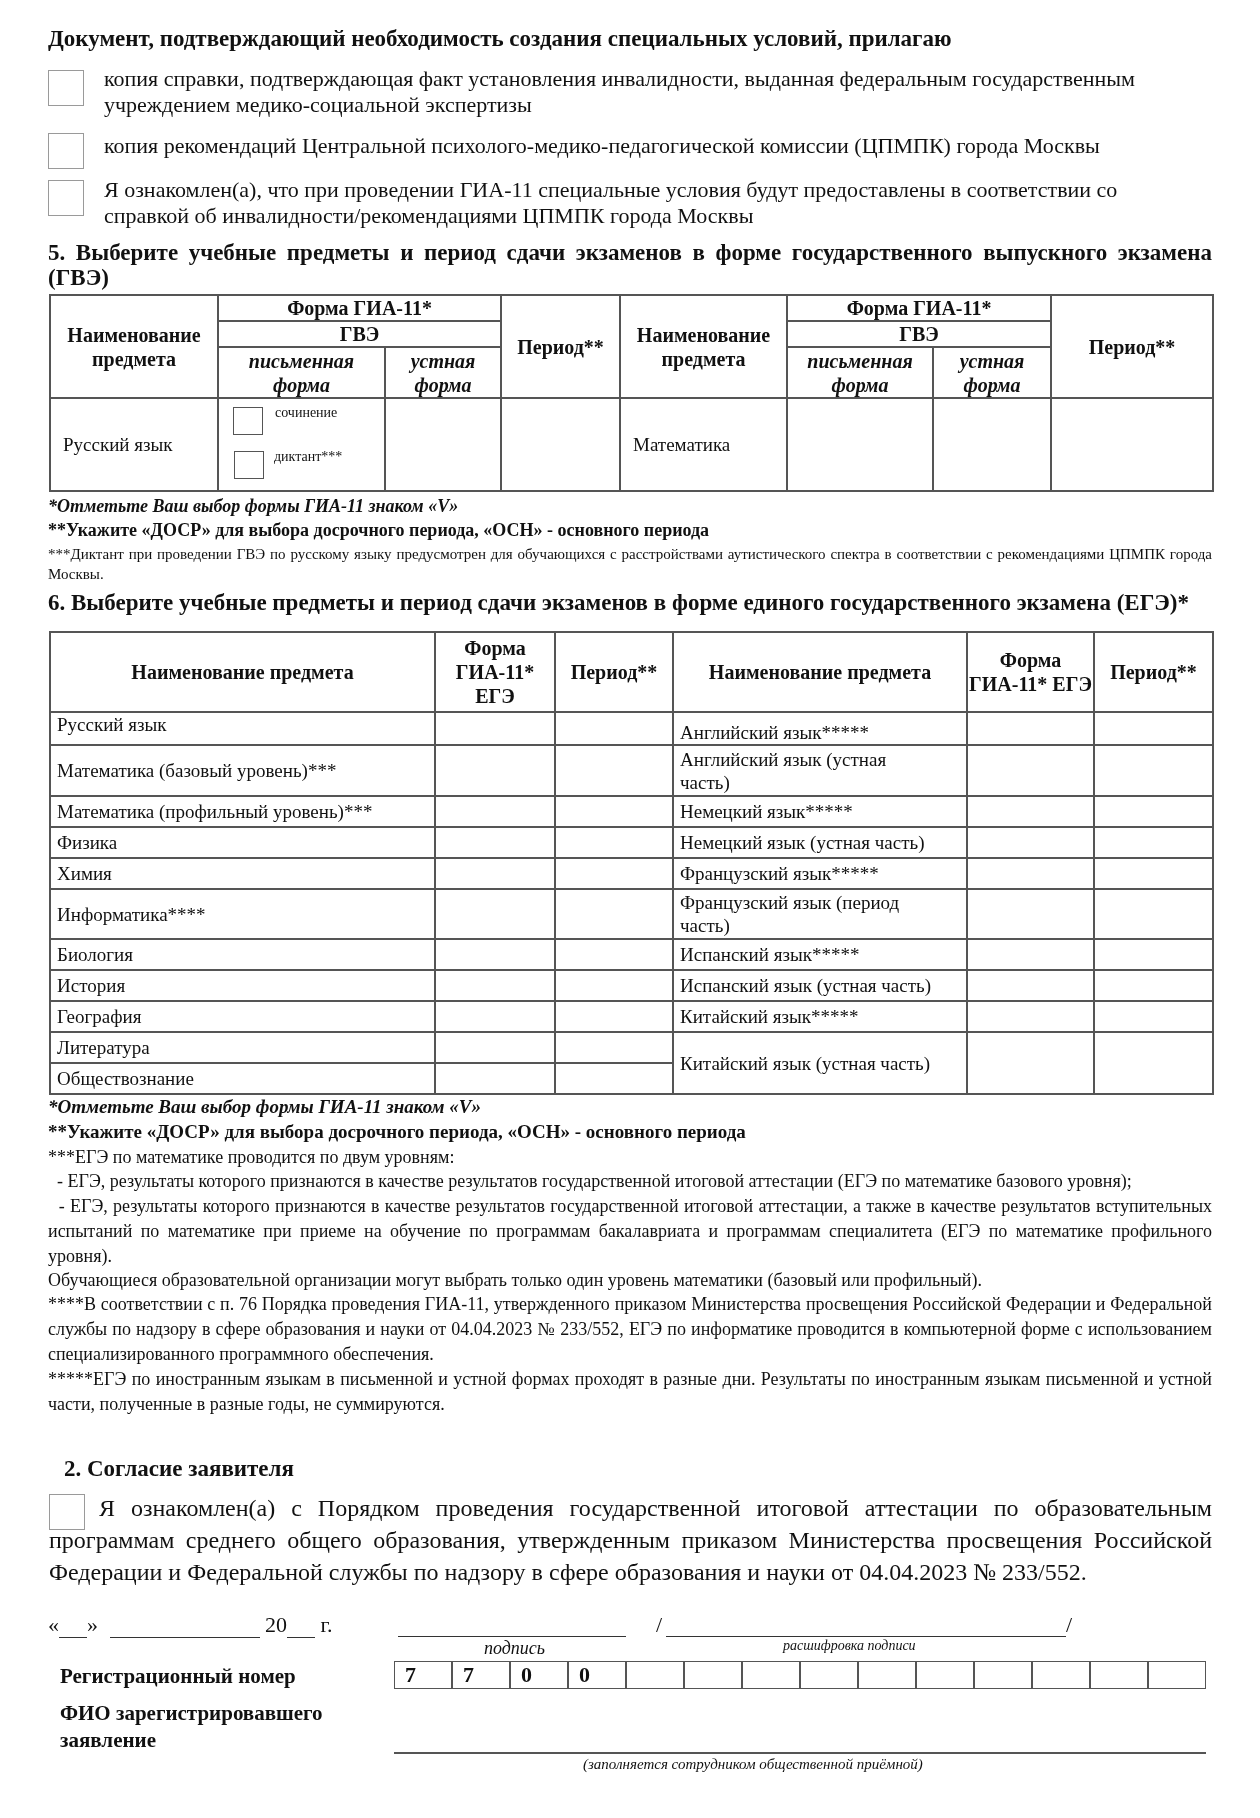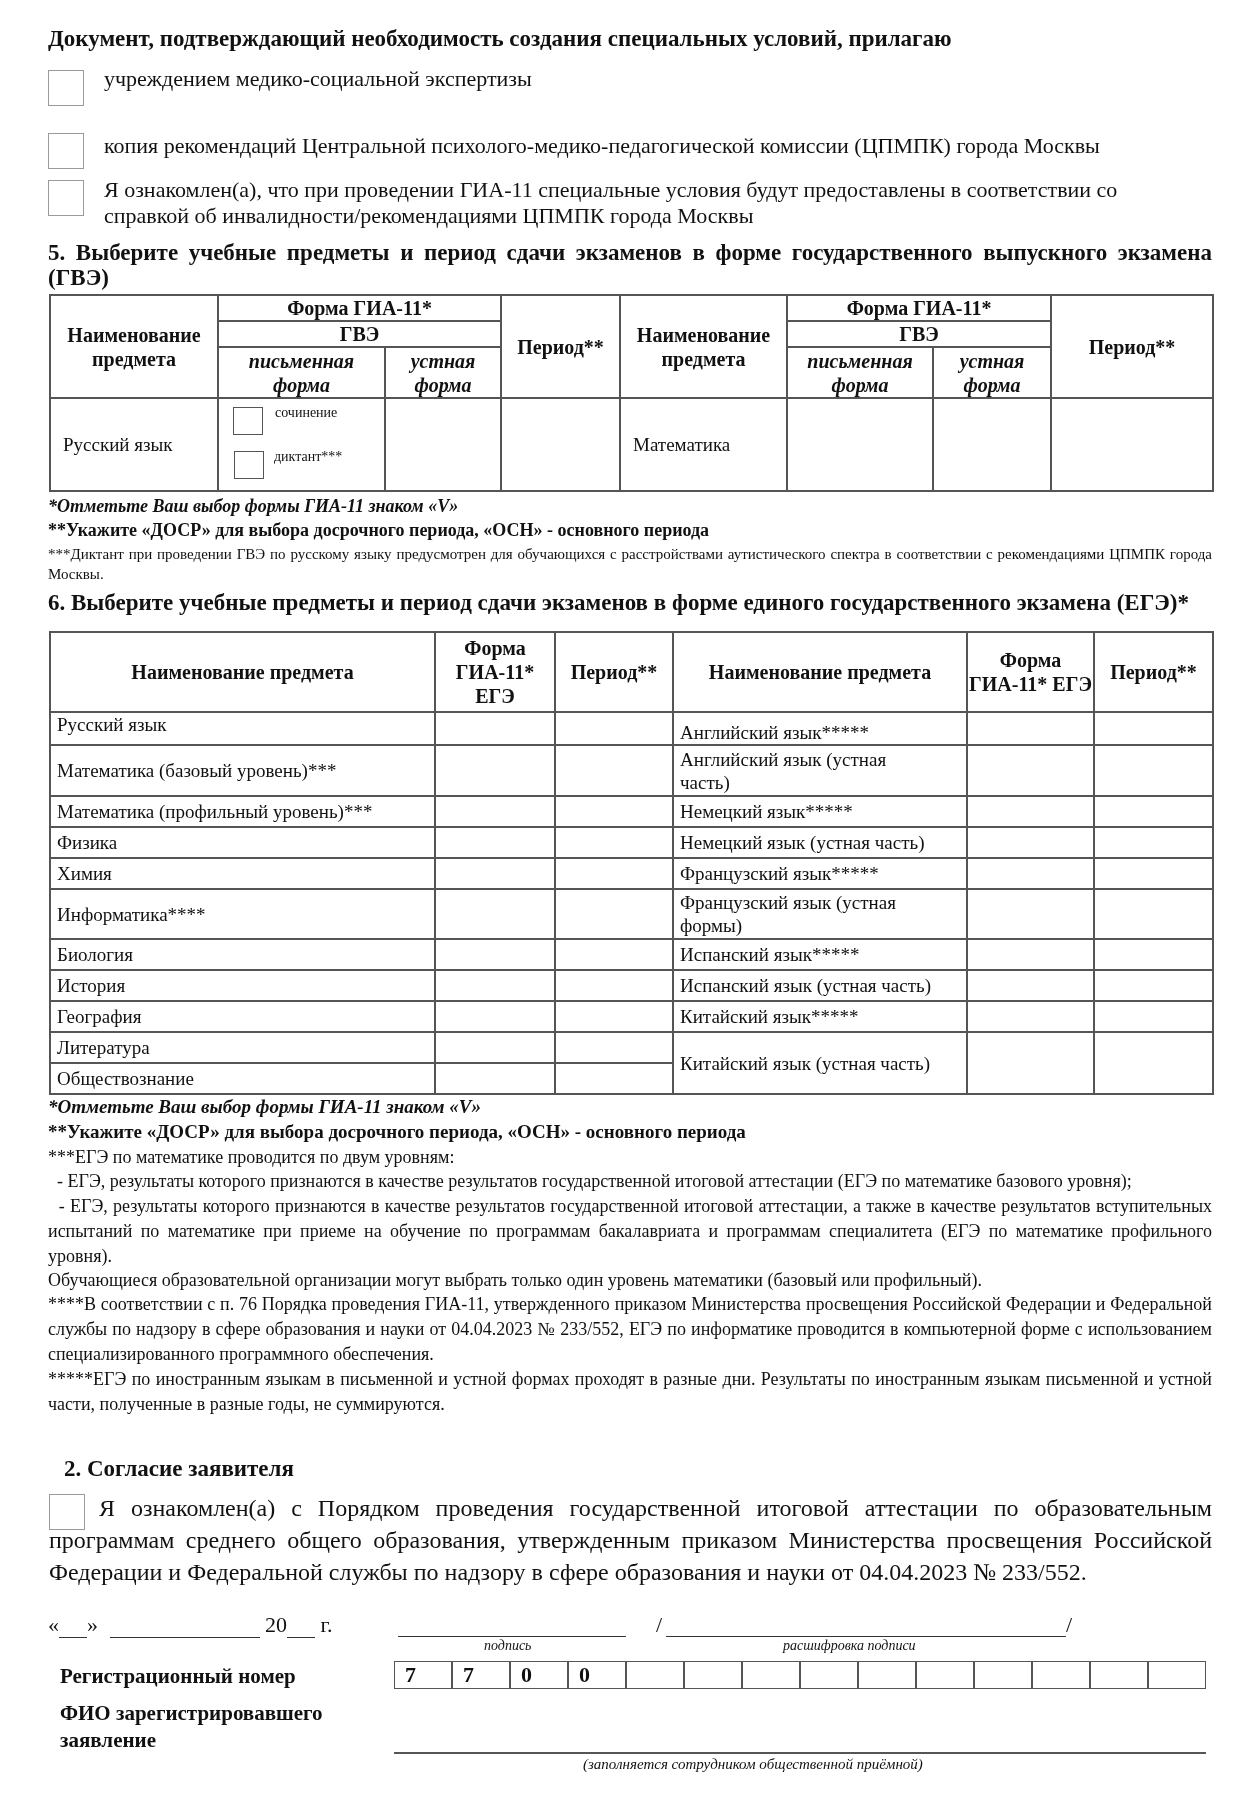--- a/index.html
+++ b/index.html
@@ -23,20 +23,21 @@
   .reg-cell { position:absolute; top:0; width:58px; height:28px; border:1.5px solid #555; box-sizing:border-box;
               font-weight:bold; font-size:22px; line-height:26px; padding-left:10px; }
 </style>
 </head>
 <body>
 
 <div class="abs h-bold" style="left:48px; top:26px;">Документ, подтверждающий необходимость создания специальных условий, прилагаю</div>
 
 <div class="cb" style="left:48px; top:70px;"></div>
 <div class="abs body-text" style="left:104px; top:66px;">
+  <div>копия справки, подтверждающая факт установления инвалидности, выданная федеральным государственным</div>
   <div>учреждением медико-социальной экспертизы</div>
 </div>
 
 <div class="cb" style="left:48px; top:133px;"></div>
 <div class="abs body-text" style="left:104px; top:133px;">копия рекомендаций Центральной психолого-медико-педагогической комиссии (ЦПМПК) города Москвы</div>
 
 <div class="cb" style="left:48px; top:180px;"></div>
 <div class="abs body-text" style="left:104px; top:177px;">
   <div>Я ознакомлен(а), что при проведении ГИА-11 специальные условия будут предоставлены в соответствии со</div>
   <div>справкой об инвалидности/рекомендациями ЦПМПК города Москвы</div>
@@ -160,21 +161,21 @@
     <td class="input"></td>
     <td class="subj">Французский язык*****</td>
     <td class="input"></td>
     <td class="input"></td>
   </tr>
 
   <tr style="height:50px;">
     <td class="subj">Информатика****</td>
     <td class="input"></td>
     <td class="input"></td>
-    <td class="subj" style="padding-right:30px;">Французский язык (устная формы)</td>
+    <td class="subj" style="padding-right:30px;">Французский язык (период часть)</td>
     <td class="input"></td>
     <td class="input"></td>
   </tr>
 
   <tr style="height:31px;">
     <td class="subj">Биология</td>
     <td class="input"></td>
     <td class="input"></td>
     <td class="subj">Испанский язык*****</td>
     <td class="input"></td>
@@ -235,21 +236,21 @@
 <div class="abs" style="left:48px; top:1612px; font-size:22px; white-space:nowrap;">
   <span>«</span><span class="uline" style="width:28px;"></span><span>»</span>
   <span class="uline" style="width:150px; margin-left:6px;"></span>
   <span>20</span><span class="uline" style="width:28px;"></span>
   <span>г.</span>
 </div>
 <div class="abs uline" style="left:398px; top:1614px; width:228px;"></div>
 <div class="abs" style="left:656px; top:1612px; font-size:22px;">/</div>
 <div class="abs uline" style="left:666px; top:1614px; width:400px;"></div>
 <div class="abs" style="left:1066px; top:1612px; font-size:22px;">/</div>
-<div class="abs" style="left:484px; top:1638px; font-size:14px; font-style:italic;">подпись</div>
+<div class="abs" style="left:484px; top:1638px; font-size:18px; font-style:italic;">подпись</div>
 <div class="abs" style="left:783px; top:1638px; font-size:14px; font-style:italic;">расшифровка подписи</div>
 
 <div class="abs" style="left:60px; top:1664px; font-size:21px; font-weight:bold;">Регистрационный номер</div>
 <div class="abs" style="left:394px; top:1661px; width:812px; height:28px;">
   <div class="reg-cell" style="left:0px;">7</div>
   <div class="reg-cell" style="left:58px;">7</div>
   <div class="reg-cell" style="left:116px;">0</div>
   <div class="reg-cell" style="left:174px;">0</div>
   <div class="reg-cell" style="left:232px;"></div>
   <div class="reg-cell" style="left:290px;"></div>

